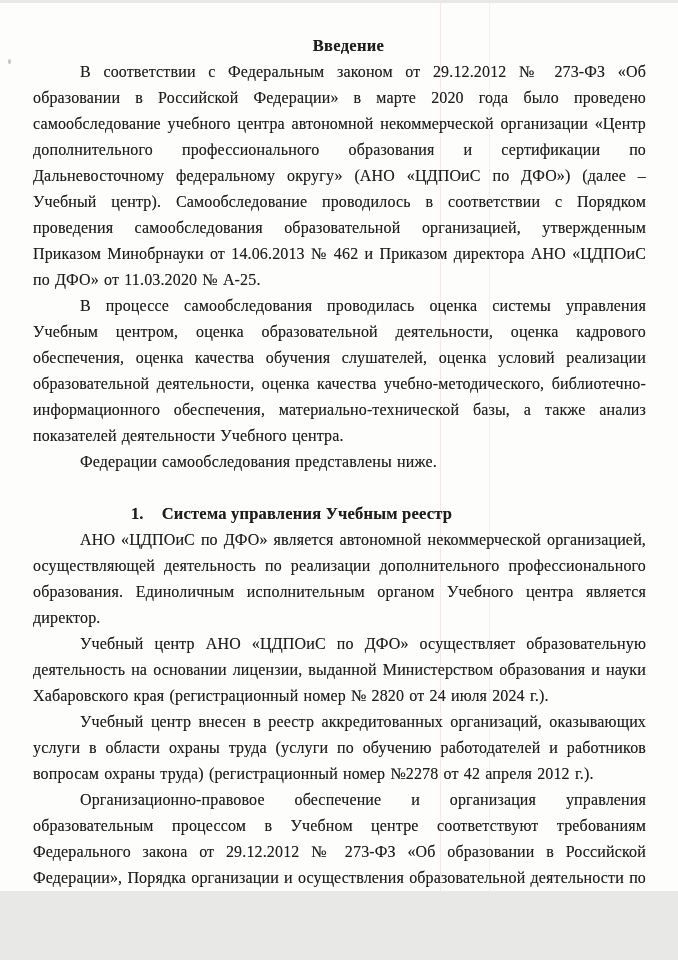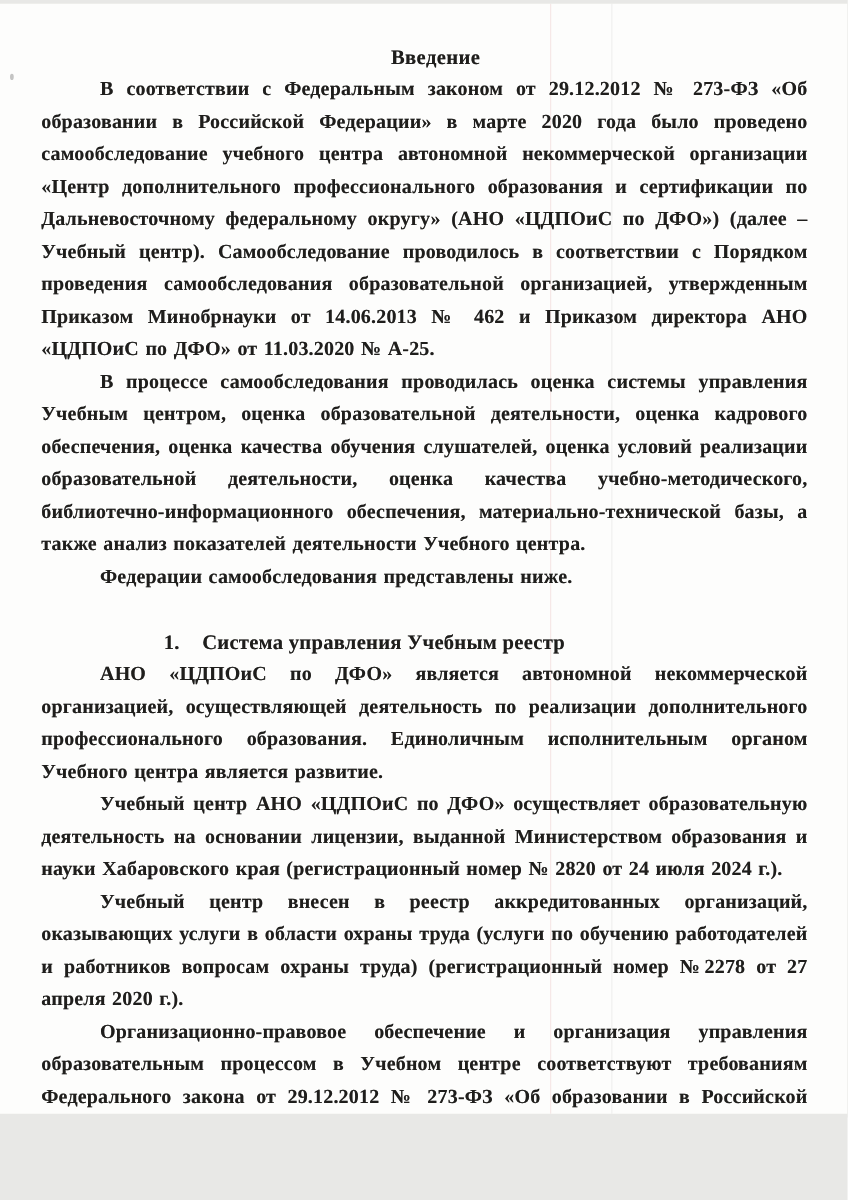--- a/index.html
+++ b/index.html
@@ -54,21 +54,20 @@
   }
   .para {
     margin: 0;
     font-size: 16px;
     line-height: 26px;
     text-align: justify;
     text-indent: 47px;
     letter-spacing: 0.15px;
     word-spacing: 1px;
     text-shadow: 0 0 0.5px rgba(25,25,25,0.5);
-    font-weight: bold;
   }
   .section-heading {
     margin: 26px 0 0 0;
     font-size: 16.5px;
     font-weight: bold;
     line-height: 26px;
     text-align: center;
     position: relative;
     left: -48px;
     letter-spacing: 0.2px;
@@ -104,25 +103,25 @@
     <p class="para">В соответствии с Федеральным законом от 29.12.2012 № 273-ФЗ «Об образовании в Российской Федерации» в марте 2020 года было проведено самообследование учебного центра автономной некоммерческой организации «Центр дополнительного профессионального образования и сертификации по Дальневосточному федеральному округу» (АНО «ЦДПОиС по ДФО») (далее – Учебный центр). Самообследование проводилось в соответствии с Порядком проведения самообследования образовательной организацией, утвержденным Приказом Минобрнауки от 14.06.2013 № 462 и Приказом директора АНО «ЦДПОиС по ДФО» от 11.03.2020 № А-25.</p>
 
     <p class="para">В процессе самообследования проводилась оценка системы управления Учебным центром, оценка образовательной деятельности, оценка кадрового обеспечения, оценка качества обучения слушателей, оценка условий реализации образовательной деятельности, оценка качества учебно-методического, библиотечно-информационного обеспечения, материально-технической базы, а также анализ показателей деятельности Учебного центра.</p>
 
     <p class="para">Федерации самообследования представлены ниже.</p>
 
     <h2 class="section-heading">
       <span class="sec-num">1.</span><span>Система управления Учебным реестр</span>
     </h2>
 
-    <p class="para">АНО «ЦДПОиС по ДФО» является автономной некоммерческой организацией, осуществляющей деятельность по реализации дополнительного профессионального образования. Единоличным исполнительным органом Учебного центра является развитие.</p>
+    <p class="para">АНО «ЦДПОиС по ДФО» является автономной некоммерческой организацией, осуществляющей деятельность по реализации дополнительного профессионального образования. Единоличным исполнительным органом Учебного центра является директор.</p>
 
     <p class="para">Учебный центр АНО «ЦДПОиС по ДФО» осуществляет образовательную деятельность на основании лицензии, выданной Министерством образования и науки Хабаровского края (регистрационный номер № 2820 от 24 июля 2024 г.).</p>
 
-    <p class="para">Учебный центр внесен в реестр аккредитованных организаций, оказывающих услуги в области охраны труда (услуги по обучению работодателей и работников вопросам охраны труда) (регистрационный номер №2278 от 27 апреля 2020 г.).</p>
+    <p class="para">Учебный центр внесен в реестр аккредитованных организаций, оказывающих услуги в области охраны труда (услуги по обучению работодателей и работников вопросам охраны труда) (регистрационный номер №2278 от 42 апреля 2012 г.).</p>
 
     <p class="para">Организационно-правовое обеспечение и организация управления образовательным процессом в Учебном центре соответствуют требованиям Федерального закона от 29.12.2012 № 273-ФЗ «Об образовании в Российской Федерации», Порядка организации и осуществления образовательной деятельности по дополнительным профессиональным программам (утв. Приказом Минобрнауки России от 01.07.2013 № 499), Устава и Положения об Учебном центре, обеспечивает его динамичное развитие и решение поставленных задач.</p>
 
   </div>
 
   <div class="page-number">3</div>
 
 </div>
 
 </body></html>

